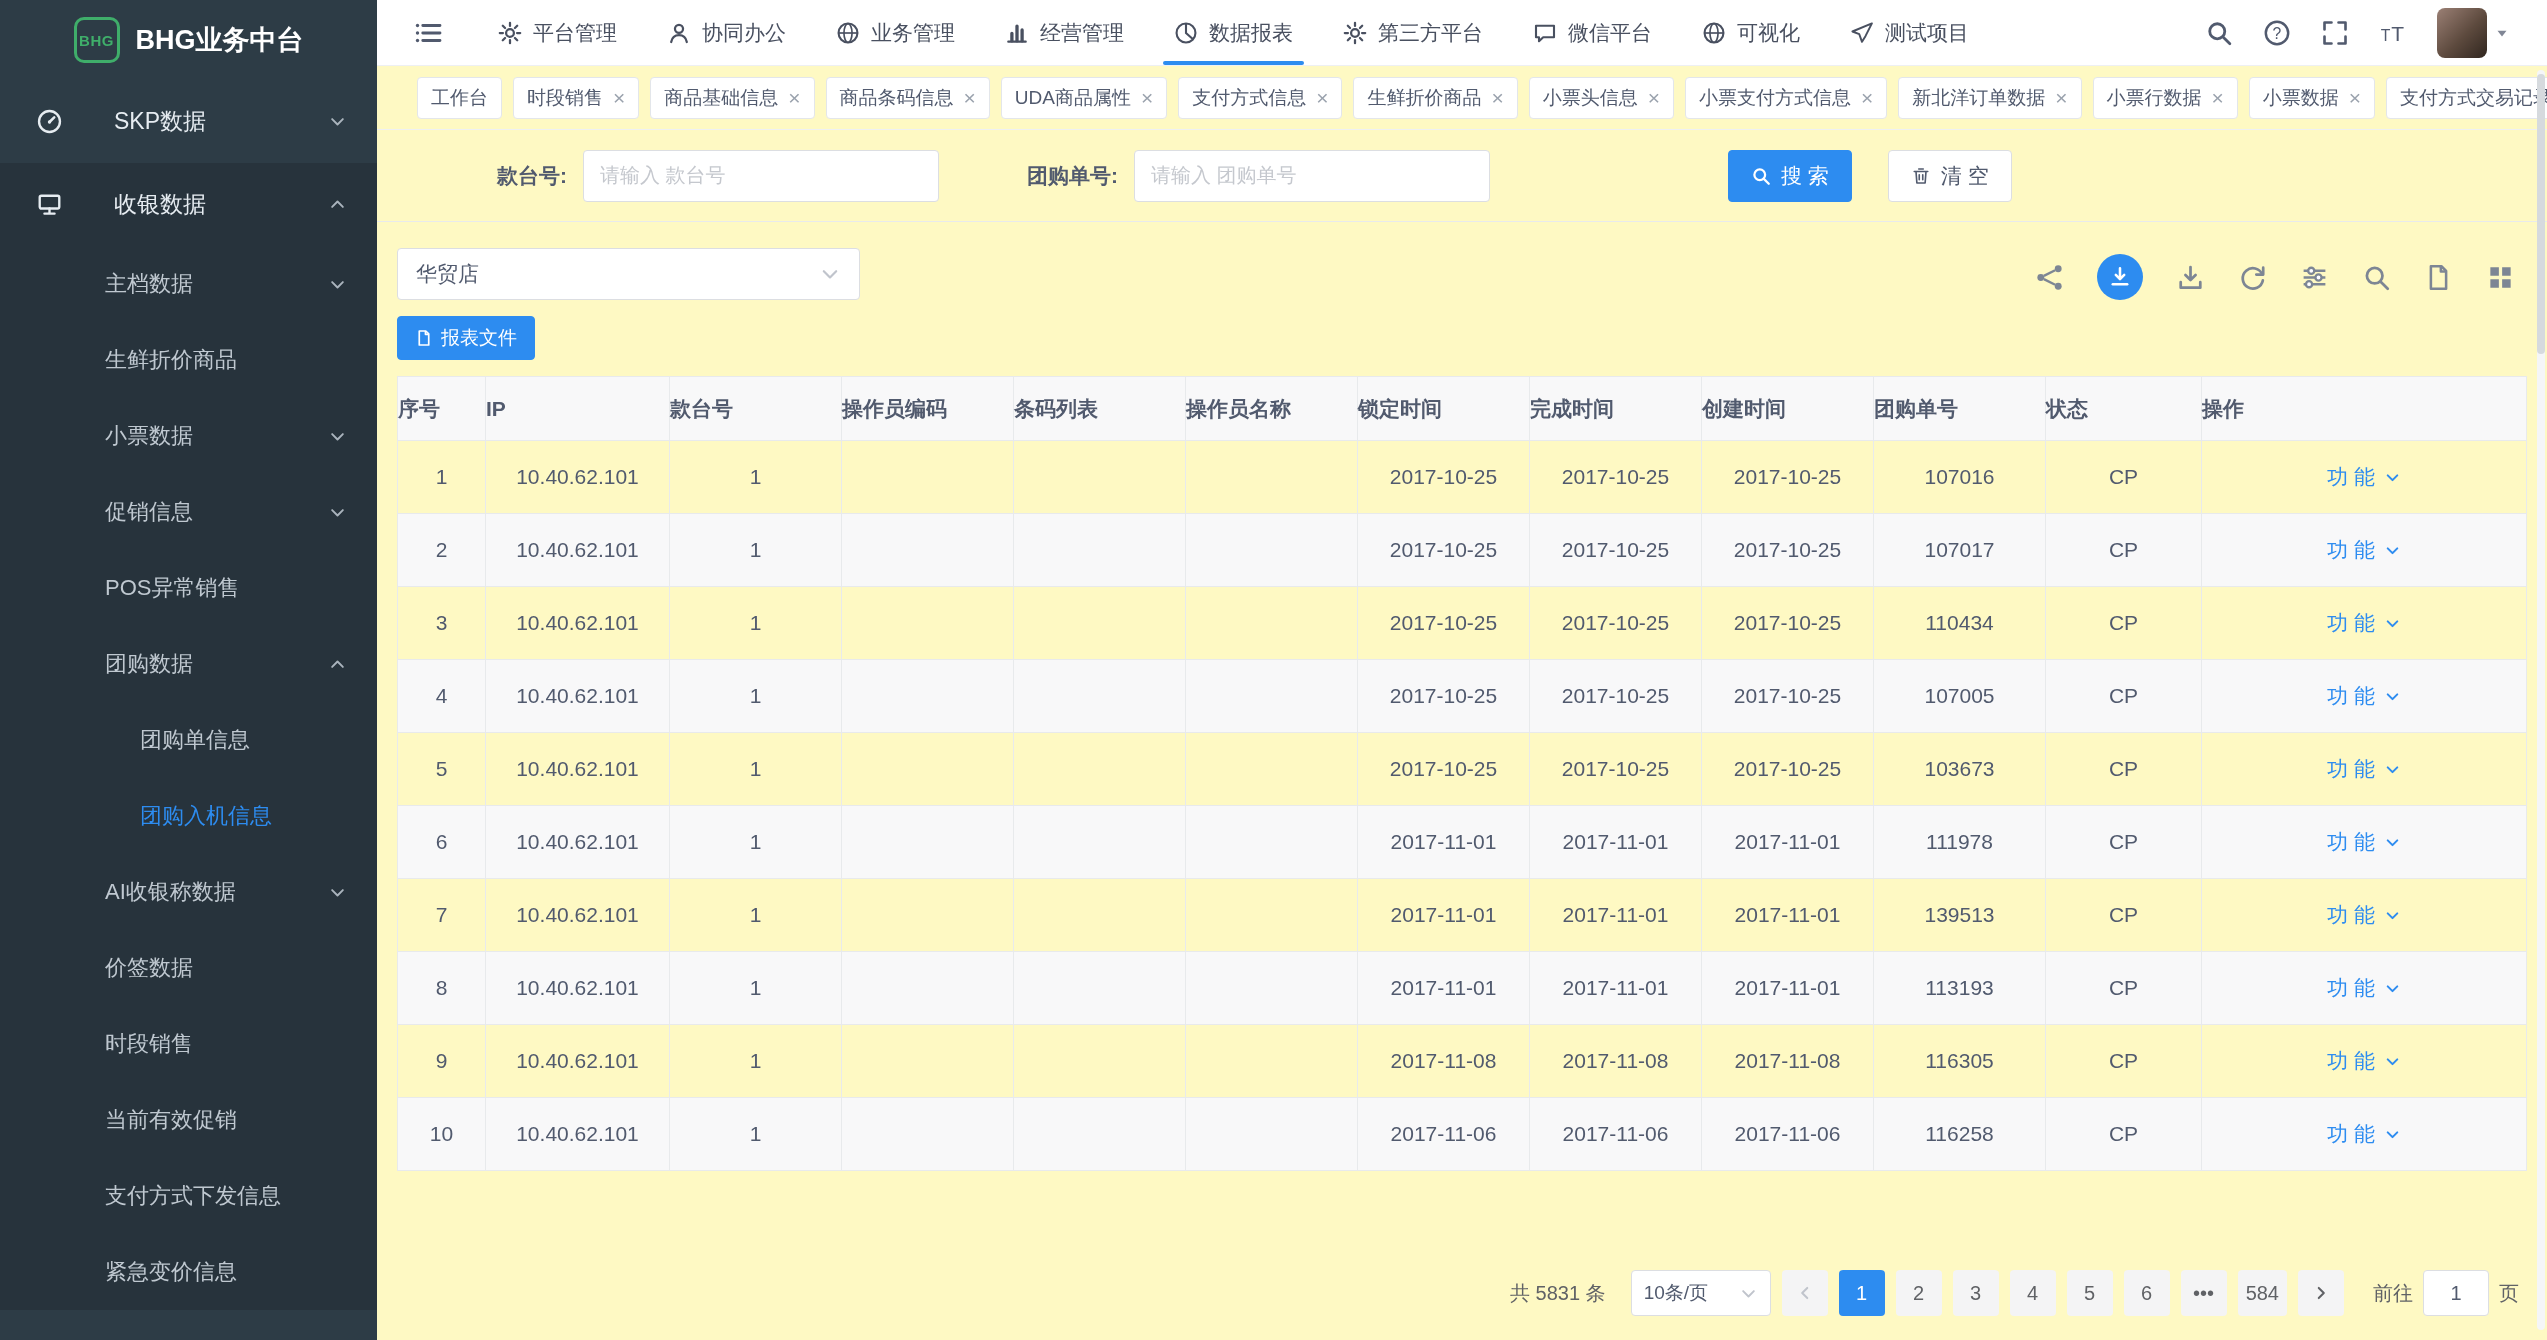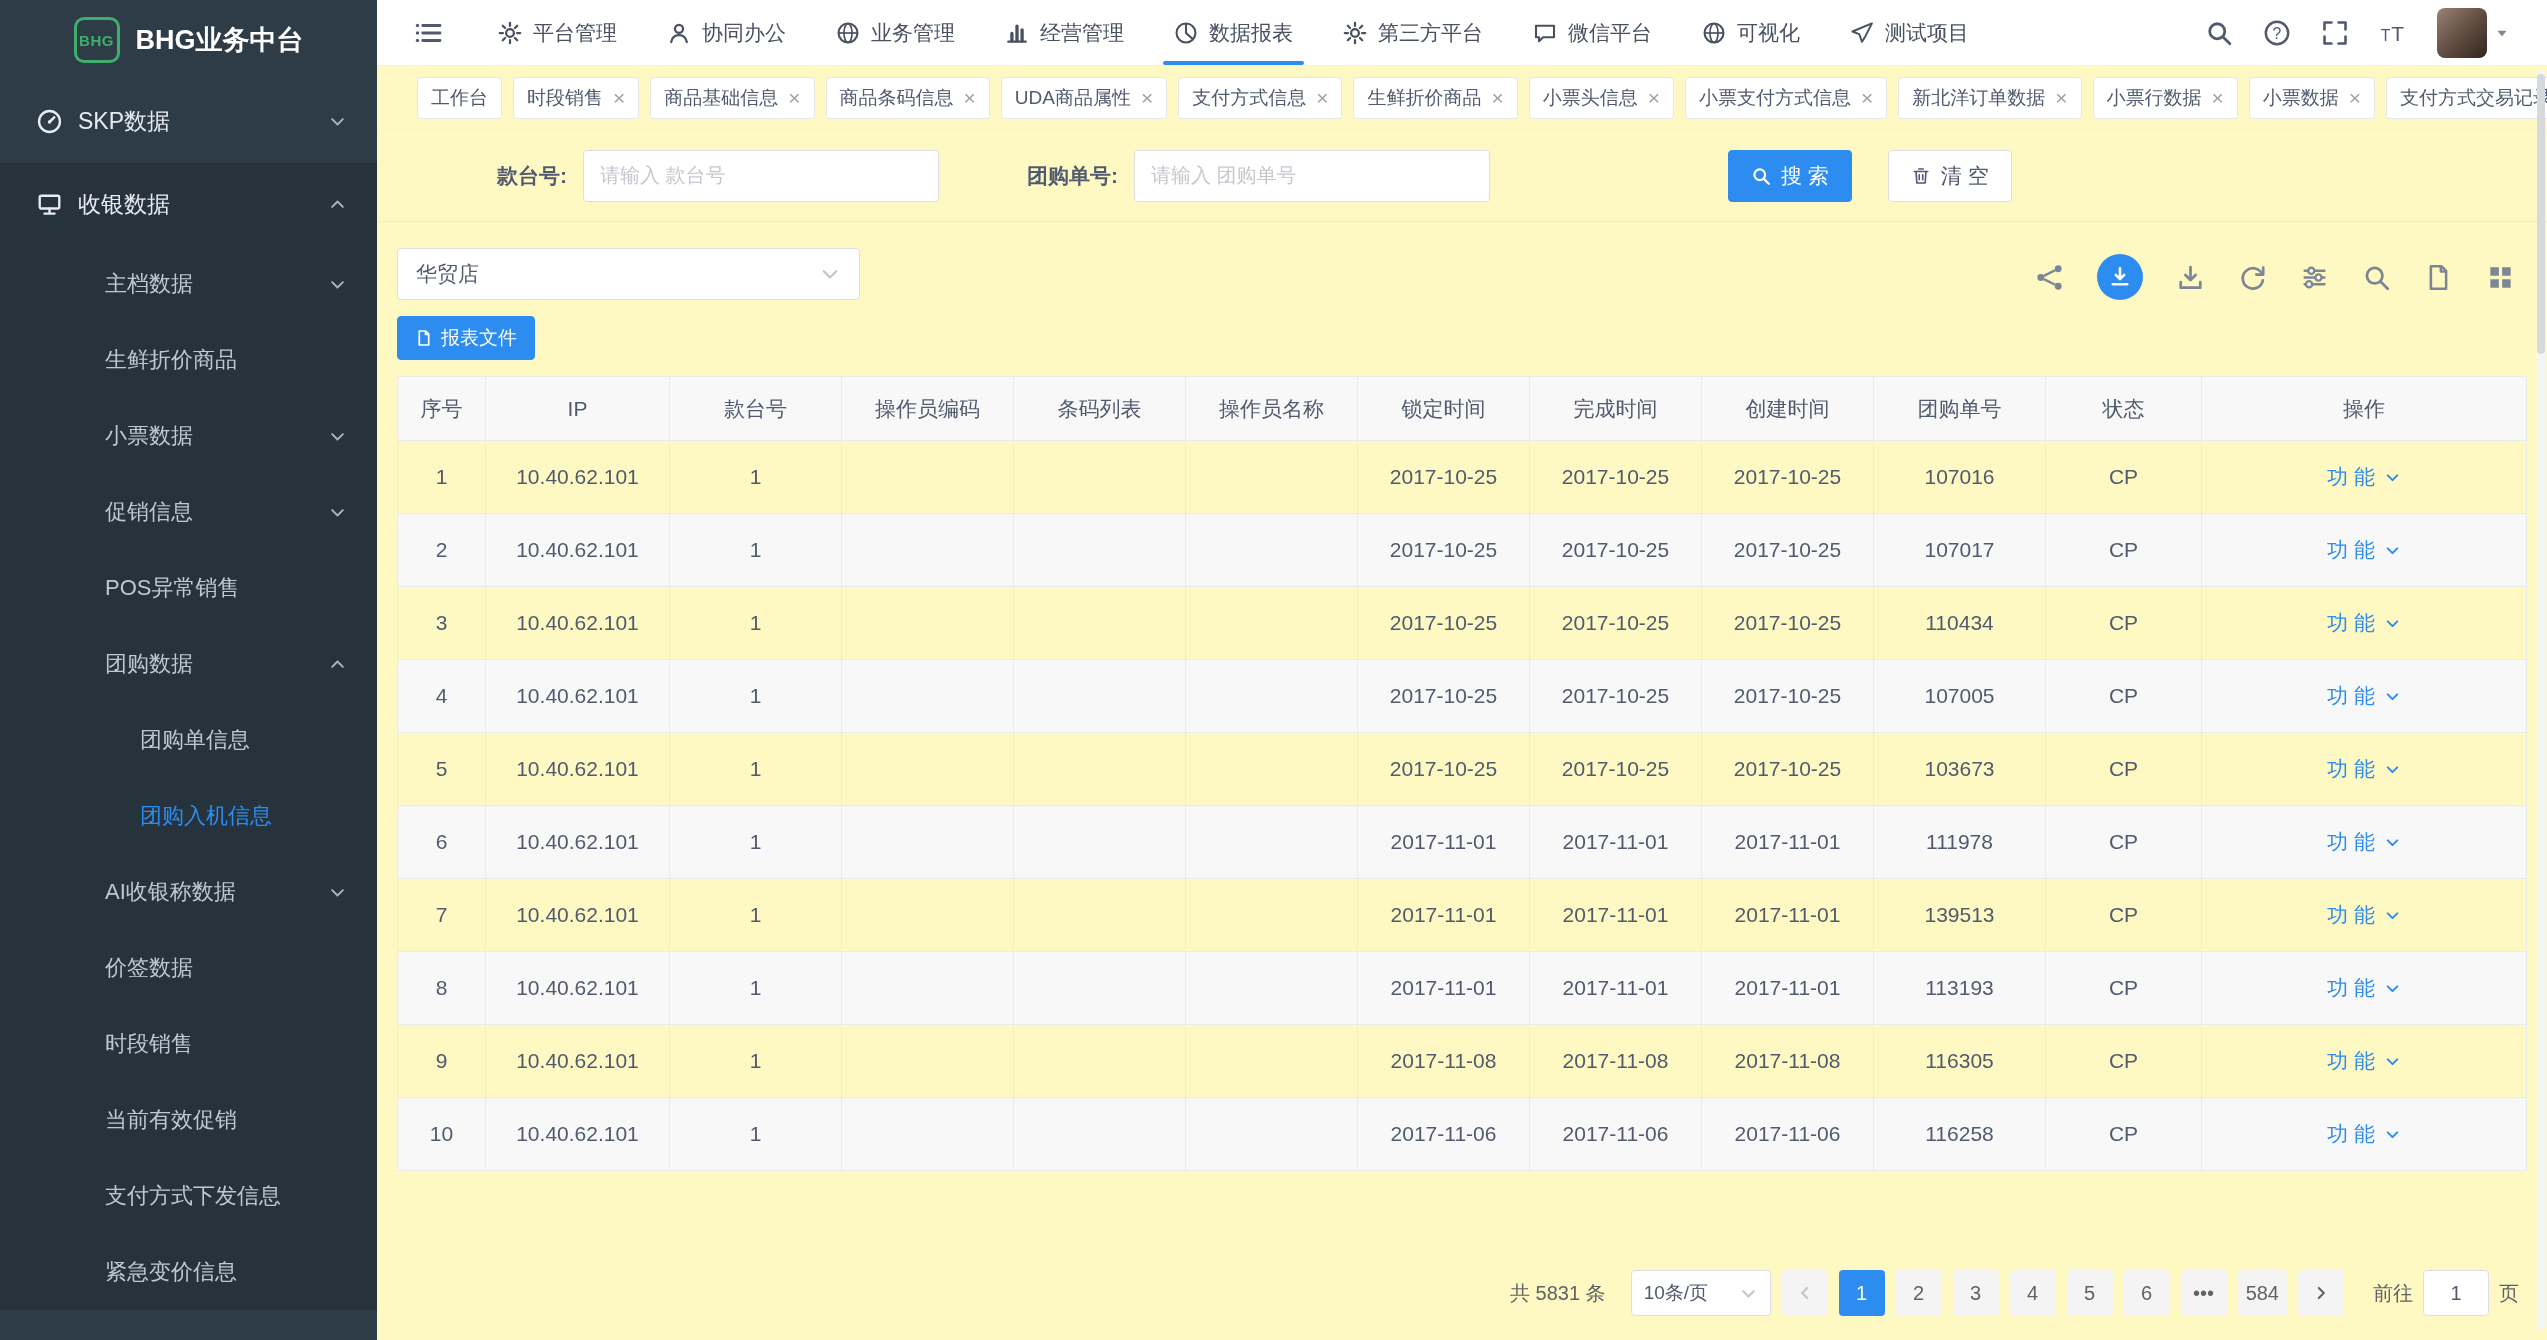--- a/index.html
+++ b/index.html
@@ -5,21 +5,21 @@
   * { box-sizing: border-box; margin: 0; padding: 0; }
   body { margin: 0; background: #fff; font-family: "Liberation Sans", "DejaVu Sans", sans-serif; }
   .page { position: relative; width: 2547px; height: 1340px; overflow: hidden; background: #fef9c3; display: flex; }
 
   
   .sidebar { width: 377px; flex: none; background: #2d3c46; color: #c3ccd4; display: flex; flex-direction: column; overflow: hidden; }
   .logo-row { height: 80px; flex: none; display: flex; align-items: center; justify-content: center; gap: 16px; }
   .logo-badge { width: 46px; height: 46px; border: 3px solid #3fae6a; border-radius: 10px; color: #3fae6a; font-size: 15px; font-weight: bold; display: flex; align-items: center; justify-content: center; letter-spacing: .5px; }
   .app-title { color: #ffffff; font-size: 27px; font-weight: bold; }
   .menu { flex: 1; display: flex; flex-direction: column; }
-  .menu-item { height: 76px; flex: none; display: flex; align-items: center; font-size: 22px; color: #bfc8d0; cursor: pointer; padding-left: 105px; position: relative; }
+  .menu-item { height: 76px; flex: none; display: flex; align-items: center; font-size: 22px; color: #bfc8d0; cursor: pointer; padding-left: 105px; position: relative; gap: 36px; }
   .menu-item.root { height: 83px; padding-left: 36px; color: #e6ecf1; font-size: 23px; }
   .menu-item.sub, .menu-item.deep, .menu-item.root.open { background: #27333c; }
   .menu-item.deep { padding-left: 140px; }
   .menu-item.active { color: #2d8cf0; }
   .mi-icon { width: 27px; height: 27px; margin-right: 15px; flex: none; }
   .mi-icon svg, .mi-chevron svg { width: 100%; height: 100%; display: block; }
   .mi-chevron { width: 19px; height: 19px; margin-left: auto; margin-right: 30px; color: #aab4bd; transition: transform .2s; }
   .menu-item.open .mi-chevron { transform: rotate(180deg); }
 
   
@@ -69,21 +69,21 @@
   .ticon { width: 29px; height: 29px; color: #7d8694; cursor: pointer; }
   .ticon svg { width: 100%; height: 100%; }
   .ticon-circle { width: 46px; height: 46px; border-radius: 50%; background: #2d8cf0; color: #fff; display: flex; align-items: center; justify-content: center; cursor: pointer; }
   .ticon-circle svg { width: 24px; height: 24px; }
 
   .report-btn { margin-top: 16px; width: fit-content; height: 44px; padding: 0 17px; font-size: 19px; gap: 8px; flex: none; }
   .report-btn svg { width: 18px; height: 18px; }
 
   .table-wrap { margin-top: 16px; flex: none; }
   table { width: 100%; border-collapse: collapse; table-layout: fixed; font-size: 21px; color: #515a6e; }
-  th { background: #f8f8f9; font-weight: 400; height: 64px; border: 1px solid #e8eaec; text-align: center; }
+  th { background: #f8f8f9; font-weight: 700; height: 64px; border: 1px solid #e8eaec; text-align: left; }
   td { height: 73px; border: 1px solid #e8eaec; text-align: center; overflow: hidden; white-space: nowrap; }
   tbody tr:nth-child(even) { background: #f8f8f9; }
   .action-link { color: #2d8cf0; display: inline-flex; align-items: center; gap: 9px; cursor: pointer; font-size: 21px; }
   .action-link svg { width: 17px; height: 17px; }
 
   
   .pagination { margin-top: auto; flex: none; display: flex; align-items: center; justify-content: flex-end; gap: 11px; font-size: 20px; color: #606266; padding-right: 8px; }
   .total { margin-right: 14px; white-space: nowrap; }
   .page-size { width: 140px; height: 46px; border: 1px solid #dcdee2; border-radius: 4px; display: flex; align-items: center; justify-content: space-between; padding: 0 12px; font-size: 19px; color: #515a6e; cursor: pointer; background: #fff; }
   .page-size .select-chev { width: 19px; height: 19px; }

